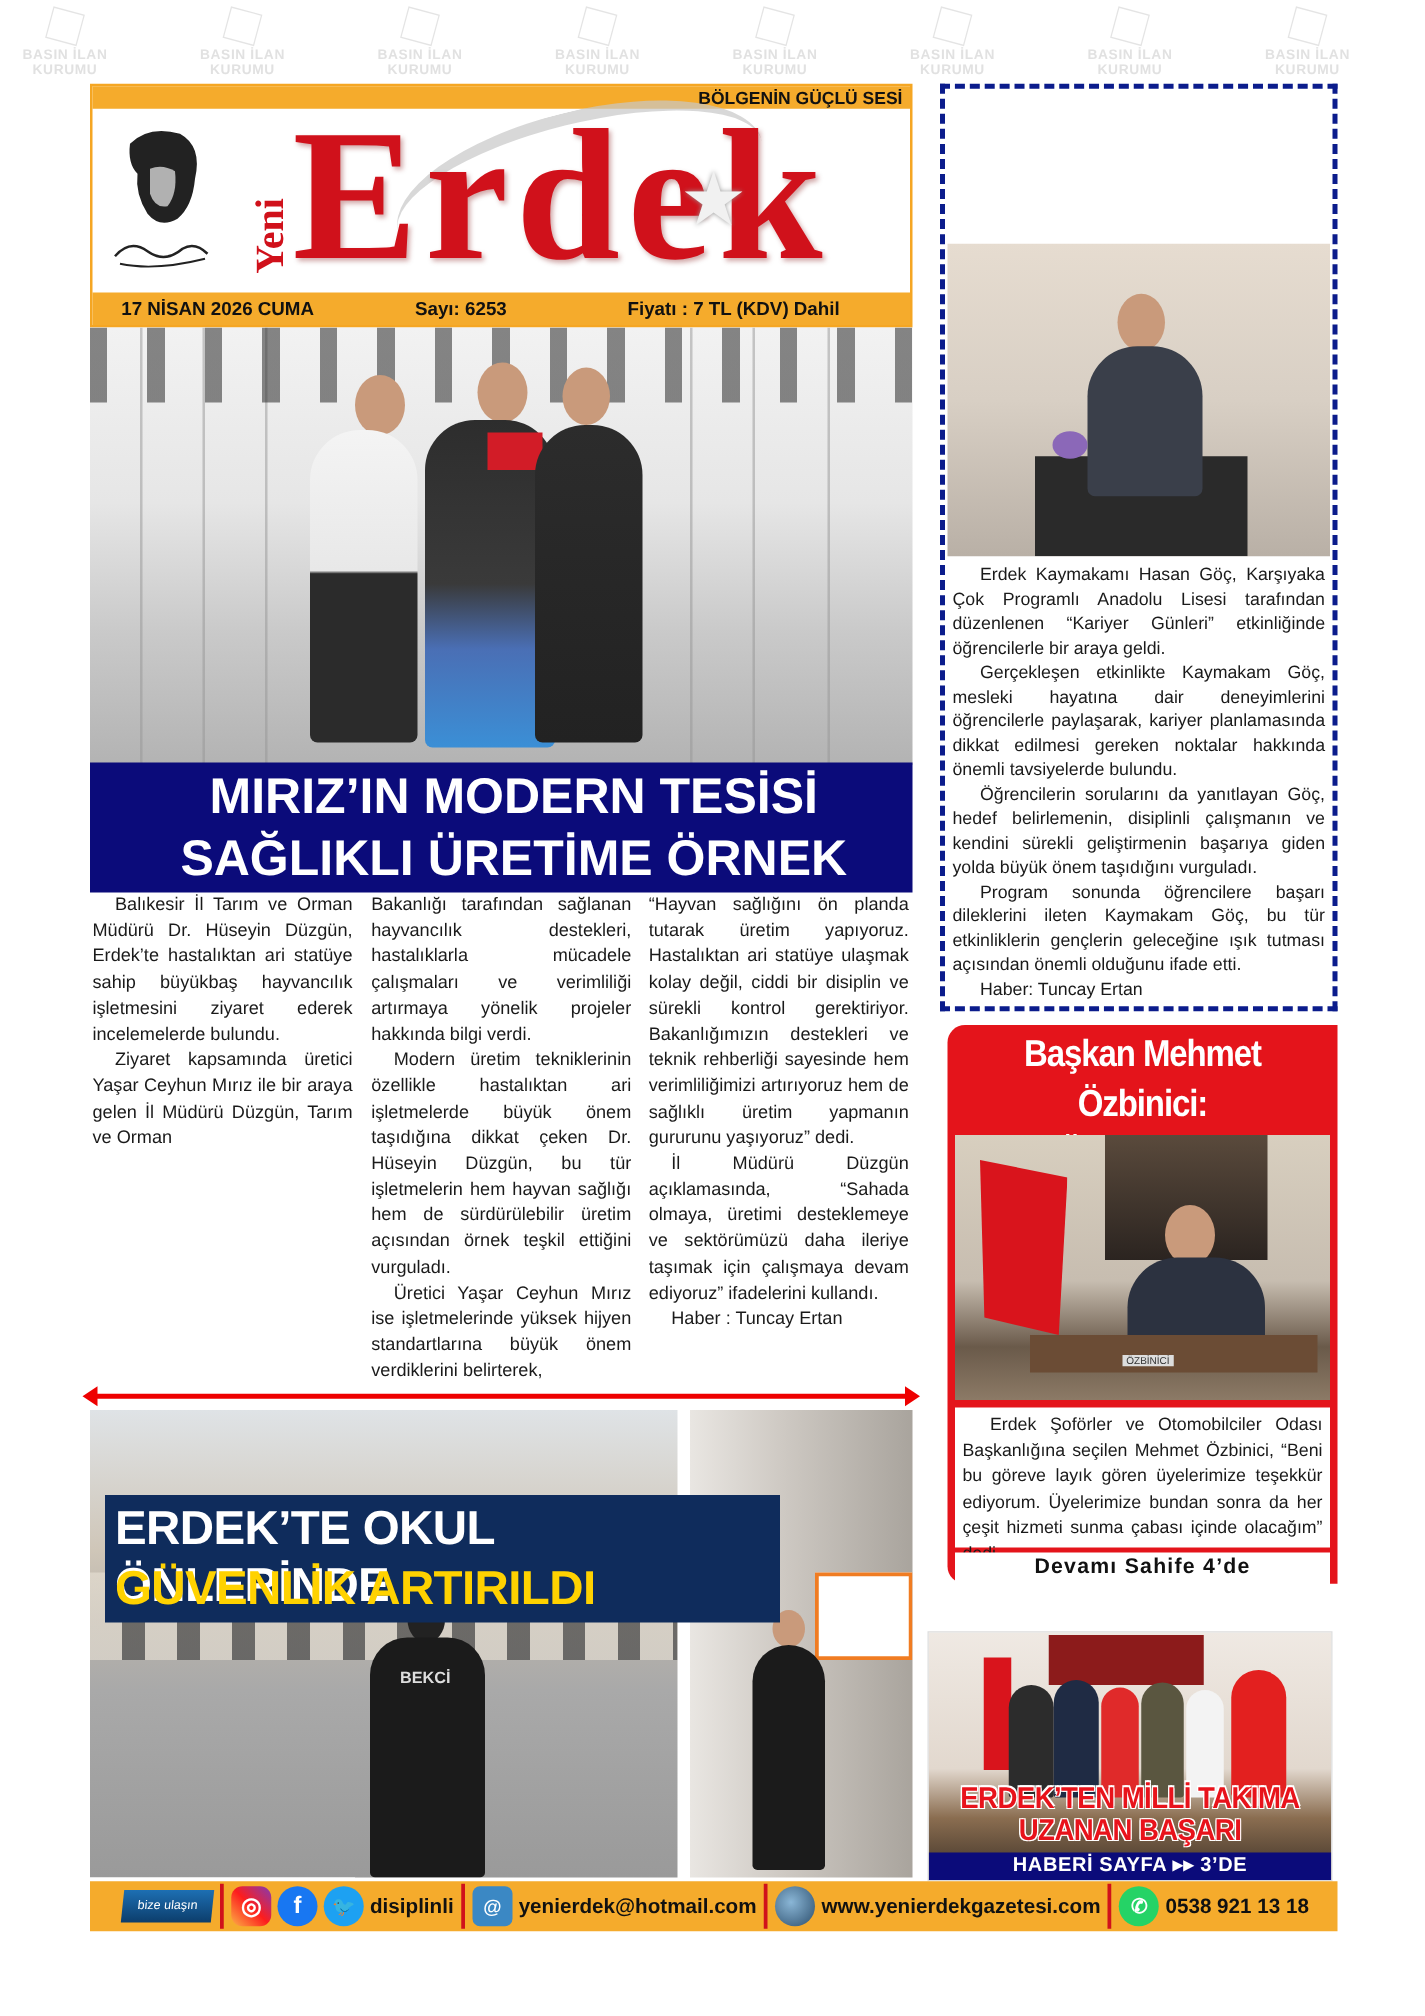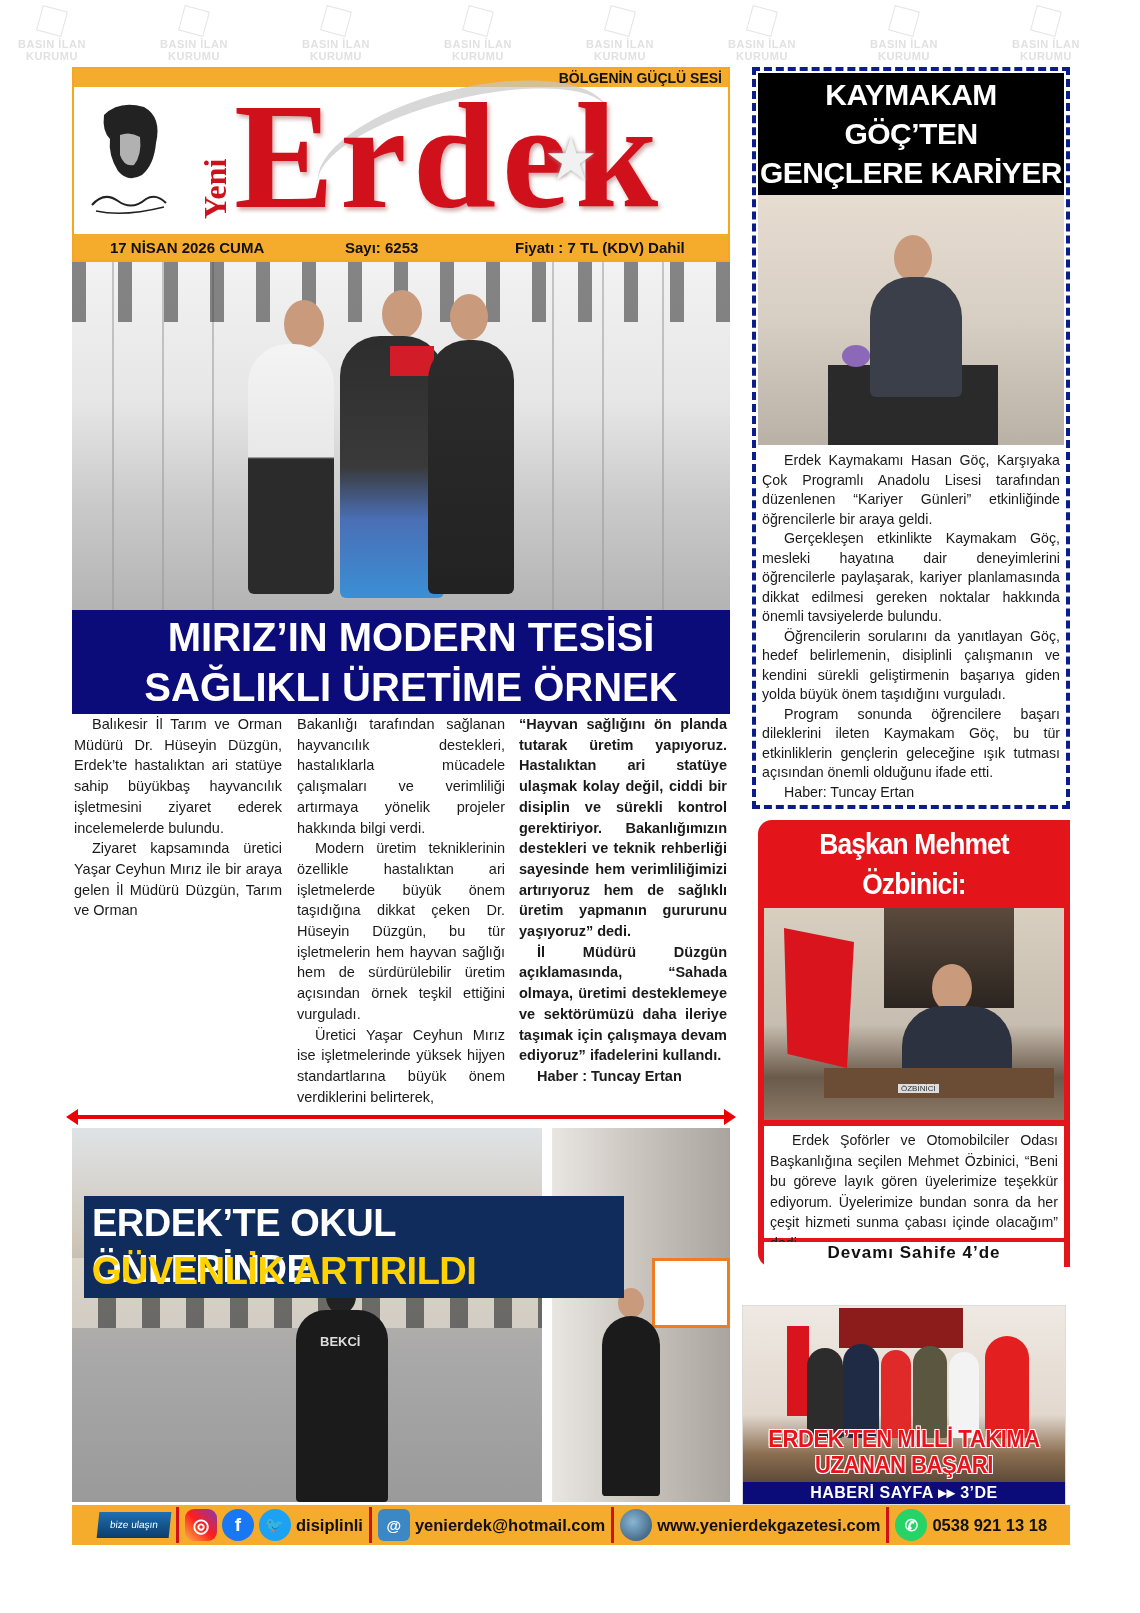--- a/index.html
+++ b/index.html
@@ -7,21 +7,21 @@
   .abs { position: absolute; padding-left: 20px; }
   
   .wm { position: absolute; color: rgba(200,200,200,0.55); font-family: "Liberation Sans", sans-serif; font-weight: bold; font-size: 11px; text-align: center; line-height: 12px; letter-spacing: 0.5px; pointer-events: none; }
   .wm .cube { width: 26px; height: 26px; margin: 0 auto 4px; border: 1px solid rgba(210,210,210,0.6); transform: rotate(15deg); }
 
   
   .mast { left: 72px; top: 67px; width: 658px; height: 195px; background: #fff; border: 2px solid #f5a623; }
   .mast-top { position: absolute; left: 0; top: 0; width: 100%; height: 18px; background: #f5ab2c; }
   .mast-slogan { position: absolute; right: 6px; top: 1px; font-weight: bold; font-size: 14px; color: #111; }
   .mast-bottom { position: absolute; left: 0; bottom: 0; width: 100%; height: 26px; background: #f5ab2c; display: flex; align-items: center; font-weight: bold; font-size: 15px; color: #111; }
-  .mast-date { margin-left: 36px; width: 235px; }
+  .mast-date { margin-left: 23px; width: 235px; }
   .mast-issue { width: 170px; }
   .mast-price { }
   .ataturk { position: absolute; left: 10px; top: 26px; width: 90px; height: 125px; }
   .logo-yeni { position: absolute; left: 123px; top: 40px; font-family: "Liberation Serif", serif; font-weight: bold; color: #d0111b; font-size: 32px; transform: rotate(-90deg); transform-origin: left top; top: 150px; }
   .logo-erdek { position: absolute; left: 160px; top: 12px; font-family: "Liberation Serif", serif; font-weight: bold; color: #d0111b; font-size: 150px; line-height: 150px; letter-spacing: 6px; text-shadow: 2px 3px 4px rgba(120,0,0,0.35); }
   .logo-swoosh { position: absolute; left: 240px; top: 20px; width: 300px; height: 120px; border-top: 10px solid rgba(200,200,200,0.7); border-radius: 50%; transform: rotate(-14deg); }
   .logo-star { position: absolute; left: 470px; top: 55px; color: #f1f1f1; font-size: 60px; text-shadow: 0 0 4px #999; }
 
   
   .photo { background: #ccc; overflow: hidden; }
@@ -31,21 +31,21 @@
   .head { position: absolute; border-radius: 50%; background: #c99a7b; }
 
   .headline-main { left: 72px; top: 610px; width: 658px; height: 104px; background: #0b0b7a; color: #fff; text-align: center; font-weight: bold; font-size: 40px; line-height: 50px; padding-top: 2px; }
 
   
   .col { position: absolute; top: 714px; width: 208px; font-size: 14.5px; line-height: 20.7px; text-align: justify; color: #1a1a1a; }
   .col p { text-indent: 18px; }
   .col p.noind { text-indent: 0; }
   .col1 { left: 74px; }
   .col2 { left: 297px; }
-  .col3 { left: 519px; font-weight: bold; }
+  .col3 { left: 519px; }
 
   .red-arrow { left: 72px; top: 1115px; width: 658px; height: 4px; background: #e00; }
   .red-arrow:before, .red-arrow:after { content: ""; position: absolute; top: -6px; border-top: 8px solid transparent; border-bottom: 8px solid transparent; }
   .red-arrow:before { left: -6px; border-right: 12px solid #e00; }
   .red-arrow:after { right: -6px; border-left: 12px solid #e00; }
 
   
   .school-photo { left: 72px; top: 1128px; width: 470px; height: 374px; background: linear-gradient(180deg, #dfe3e6 0%, #cfc6b8 30%, #b8b3ab 45%, #a9a9a9 60%, #9a9a9a 100%); }
   .school-photo2 { left: 552px; top: 1128px; width: 178px; height: 374px; background: linear-gradient(90deg, #e9e6e2 0%, #cfcac4 40%, #a9a49d 100%); }
   .school-banner { left: 84px; top: 1196px; width: 540px; height: 102px; background: #0f2c5c; }
@@ -203,25 +203,20 @@
   <div class="head" style="left:66px;top:160px;width:26px;height:30px;"></div>
   <div class="guard" style="left:50px;top:188px;width:58px;height:180px;"></div>
 </div>
 <div class="abs school-banner">
   <div class="school-title1">ERDEK’TE OKUL ÖNLERİNDE</div>
   <div class="school-title2">GÜVENLİK ARTIRILDI</div>
 </div>
 <div class="abs school-caption">Haberi Sayfa 4’de</div>
 
 <div class="abs dash-box">
-  <div class="kay-title">
-    <div>KAYMAKAM GÖÇ’TEN</div>
-    <div>GENÇLERE KARİYER</div>
-    <div>TAVSİYELERİ</div>
-  </div>
   <div class="kay-photo">
     <div style="position:absolute;left:70px;top:170px;width:170px;height:80px;background:#2a2a2a;"></div>
     <div class="head" style="left:136px;top:40px;width:38px;height:46px;"></div>
     <div class="person" style="left:112px;top:82px;width:92px;height:120px;background:#3a3f4a;"></div>
     <div style="position:absolute;left:84px;top:150px;width:28px;height:22px;background:#8b68b8;border-radius:50%;"></div>
   </div>
   <div class="kay-text">
     <p>Erdek Kaymakamı Hasan Göç, Karşıyaka Çok Programlı Anadolu Lisesi tarafından düzenlenen “Kariyer Günleri” etkinliğinde öğrencilerle bir araya geldi.</p>
     <p>Gerçekleşen etkinlikte Kaymakam Göç, mesleki hayatına dair deneyimlerini öğrencilerle paylaşarak, kariyer planlamasında dikkat edilmesi gereken noktalar hakkında önemli tavsiyelerde bulundu.</p>
     <p>Öğrencilerin sorularını da yanıtlayan Göç, hedef belirlemenin, disiplinli çalışmanın ve kendini sürekli geliştirmenin başarıya giden yolda büyük önem taşıdığını vurguladı.</p>

